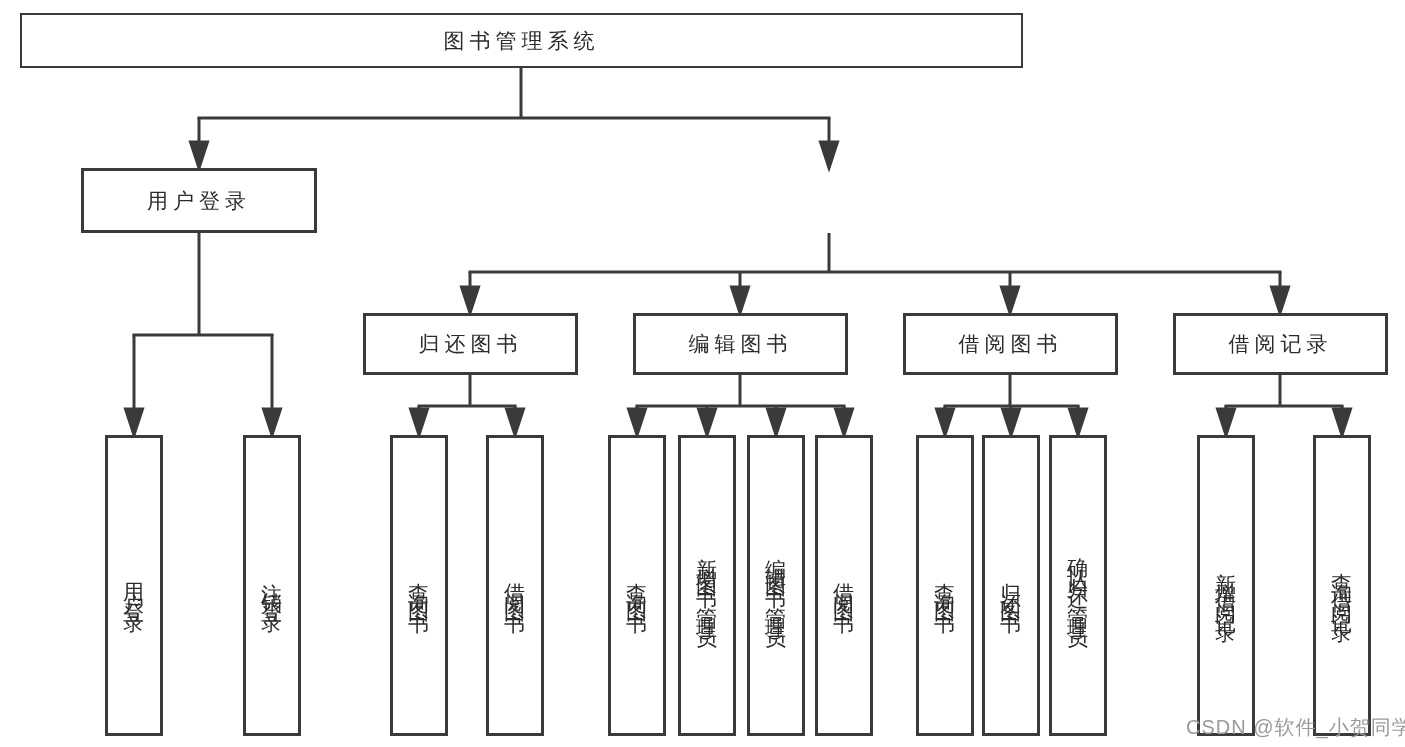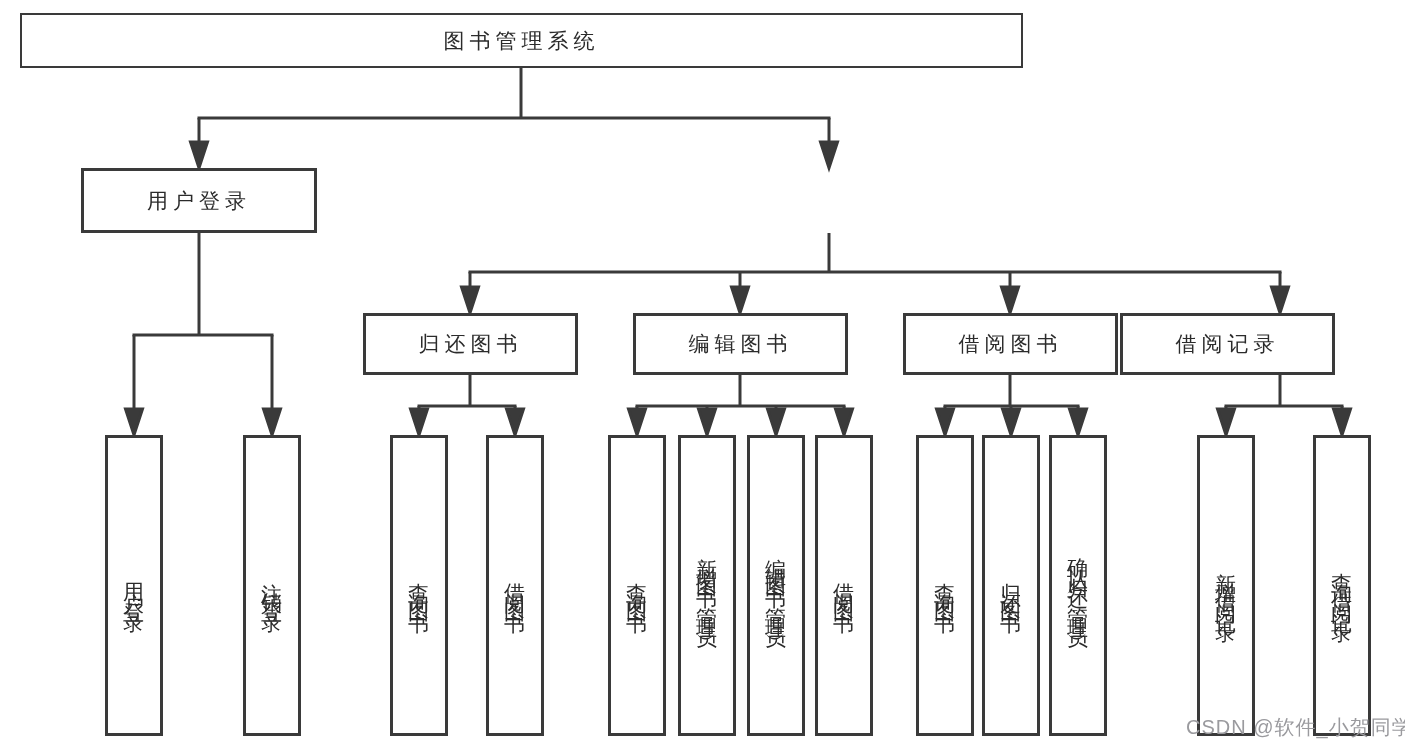--- a/index.html
+++ b/index.html
@@ -139,21 +139,21 @@
 
   <div class="node lvl2" style="left:363px">
     <span>归还图书</span>
   </div>
   <div class="node lvl2" style="left:633px">
     <span>编辑图书</span>
   </div>
   <div class="node lvl2" style="left:903px">
     <span>借阅图书</span>
   </div>
-  <div class="node lvl2" style="left:1120px">
+  <div class="node lvl2" style="left:1173px">
     <span>借阅记录</span>
   </div>
 
   <div class="node leaf" style="left:105px">
     <span class="vtext">用户登录</span>
   </div>
   <div class="node leaf" style="left:243px">
     <span class="vtext">注销登录</span>
   </div>
 

